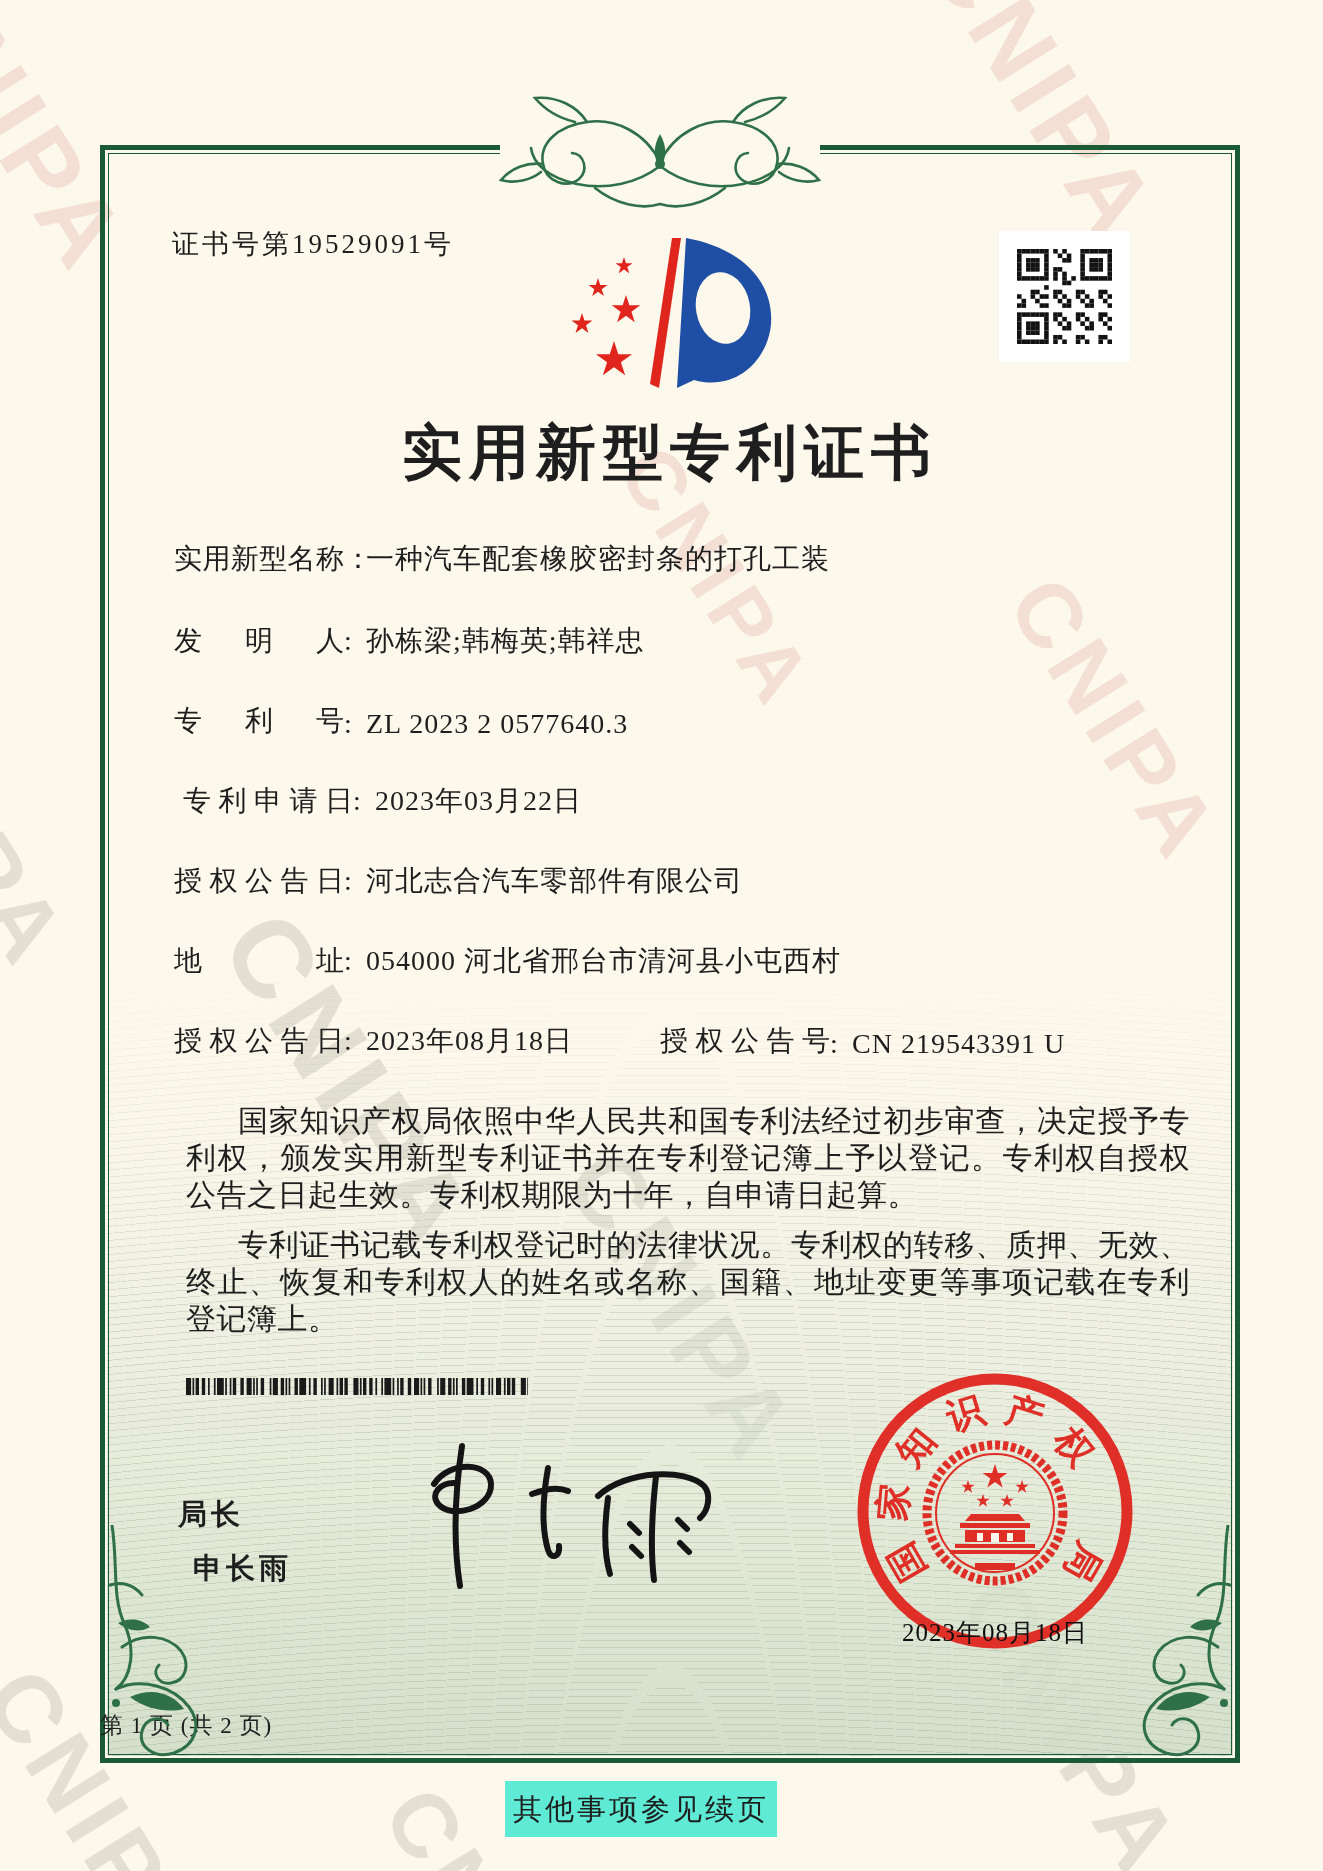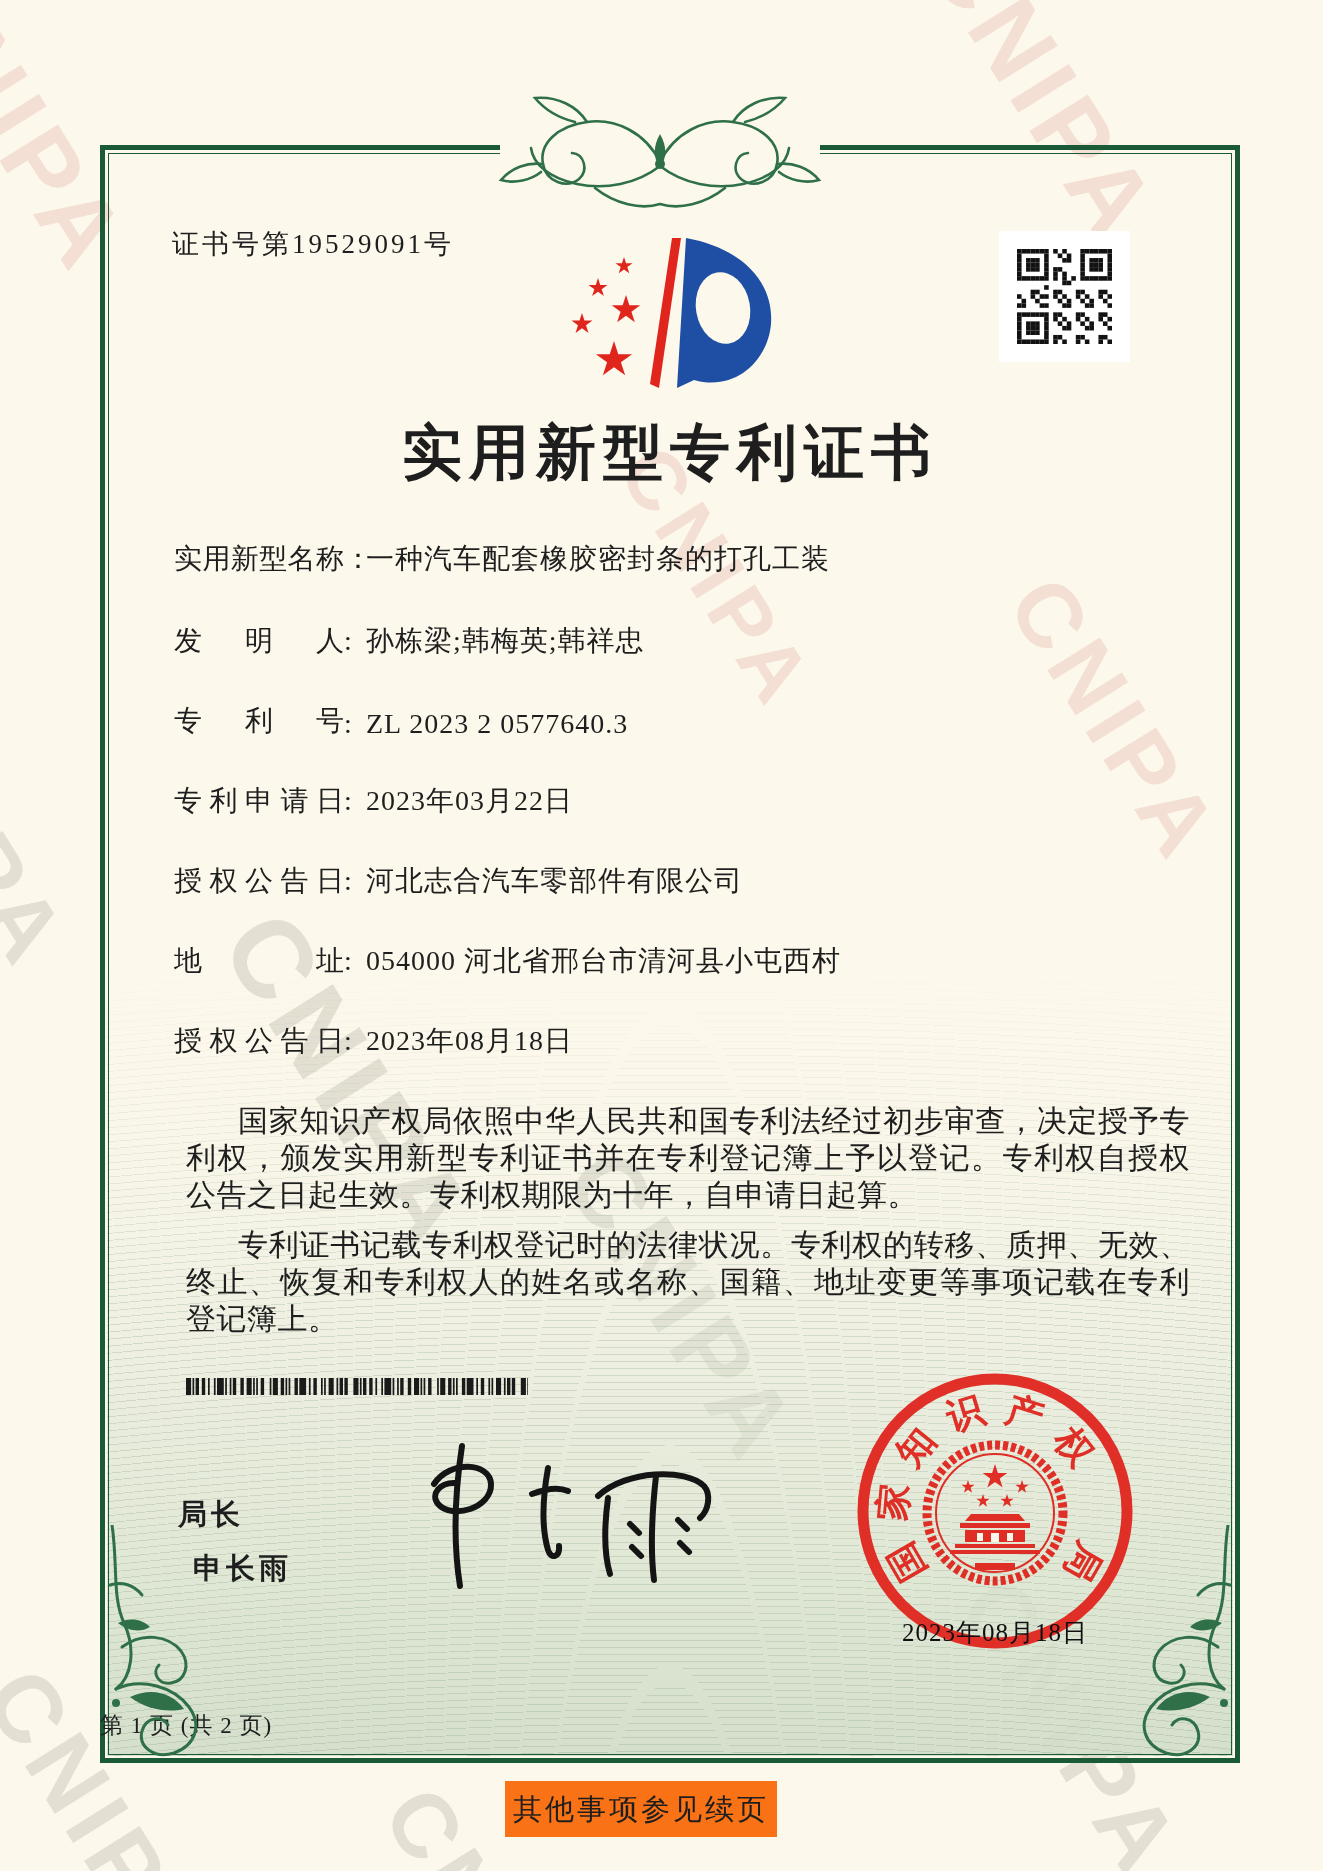--- a/index.html
+++ b/index.html
@@ -74,21 +74,21 @@
   .seal{position:absolute;left:850px;top:1366px;z-index:2;}
   .seal-date{
     position:absolute;left:858px;top:1616px;width:274px;text-align:center;
     font-size:25px;color:#101010;letter-spacing:1px;z-index:3;
   }
   .footer-page{
     position:absolute;left:100px;top:1710px;width:1140px;text-align:left;
     font-size:23px;z-index:2;letter-spacing:1px;
   }
   .note-box{
-    position:absolute;left:505px;top:1781px;width:272px;height:56px;background:#f97316;
+    position:absolute;left:505px;top:1781px;width:272px;height:56px;background:#5eead4;
     text-align:center;line-height:56px;font-size:29px;letter-spacing:3px;z-index:2;
   }
   .ornament-top{position:absolute;left:465px;top:92px;z-index:3;}
   .corner{position:absolute;z-index:3;}
   .corner.bl{left:102px;top:1525px;}
   .corner.br{left:1088px;top:1525px;transform:scaleX(-1);transform-origin:center;}
   svg{display:block;}
 </style>
 </head>
 <body>
@@ -367,31 +367,34 @@
 
 <div class="row" style="top:540px;">
   <span class="flabel">实用新型名称</span><span class="fcolon">：</span><span class="fvalue">一种汽车配套橡胶密封条的打孔工装</span>
 </div>
 <div class="row" style="top:622px;">
   <span class="flabel">发明人</span><span class="fcolon">:</span><span class="fvalue">孙栋梁;韩梅英;韩祥忠</span>
 </div>
 <div class="row" style="top:702px;">
   <span class="flabel">专利号</span><span class="fcolon">:</span><span class="fvalue">ZL 2023 2 0577640.3</span>
 </div>
-<div class="row" style="top:782px;">
+<div class="row" style="top:782px;margin-left:9px;">
   <span class="flabel">专利申请日</span><span class="fcolon">:</span><span class="fvalue">2023年03月22日</span>
 </div>
 <div class="row" style="top:862px;">
   <span class="flabel">授权公告日</span><span class="fcolon">:</span><span class="fvalue">河北志合汽车零部件有限公司</span>
 </div>
 <div class="row" style="top:942px;">
   <span class="flabel">地址</span><span class="fcolon">:</span><span class="fvalue">054000 河北省邢台市清河县小屯西村</span>
 </div>
 <div class="row" style="top:1022px;">
   <span class="flabel">授权公告日</span><span class="fcolon">:</span><span class="fvalue">2023年08月18日</span>
+  <span class="pair2">
+    <span class="flabel">授权公告号</span><span class="fcolon">:</span><span class="fvalue">CN 219543391 U</span>
+  </span>
 </div>
 
 <p class="para" style="top:1072px;">国家知识产权局依照中华人民共和国专利法经过初步审查，决定授予专利权，颁发实用新型专利证书并在专利登记簿上予以登记。专利权自授权公告之日起生效。专利权期限为十年，自申请日起算。</p>
 <p class="para" style="top:1196px;">专利证书记载专利权登记时的法律状况。专利权的转移、质押、无效、终止、恢复和专利权人的姓名或名称、国籍、地址变更等事项记载在专利登记簿上。</p>
 
 <svg class="barcode" id="barcode-svg" width="345" height="17" viewBox="0 0 345 17">
     <rect x="0.0" y="0" width="5.1" height="17" fill="#1a1a1a"></rect>
     <rect x="6.5" y="0" width="1.7" height="17" fill="#1a1a1a"></rect>
     <rect x="9.6" y="0" width="3.4" height="17" fill="#1a1a1a"></rect>
     <rect x="15.8" y="0" width="3.4" height="17" fill="#1a1a1a"></rect>

